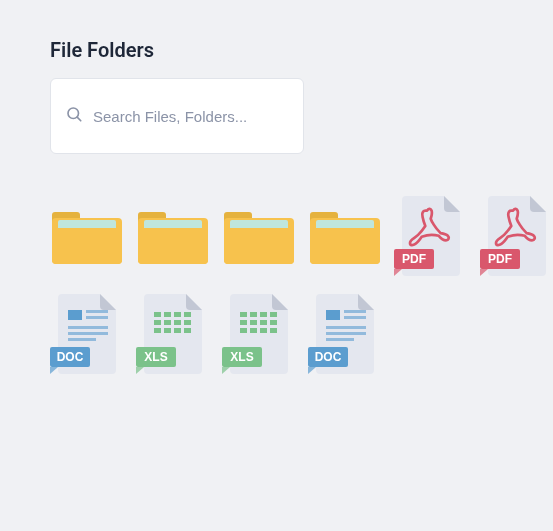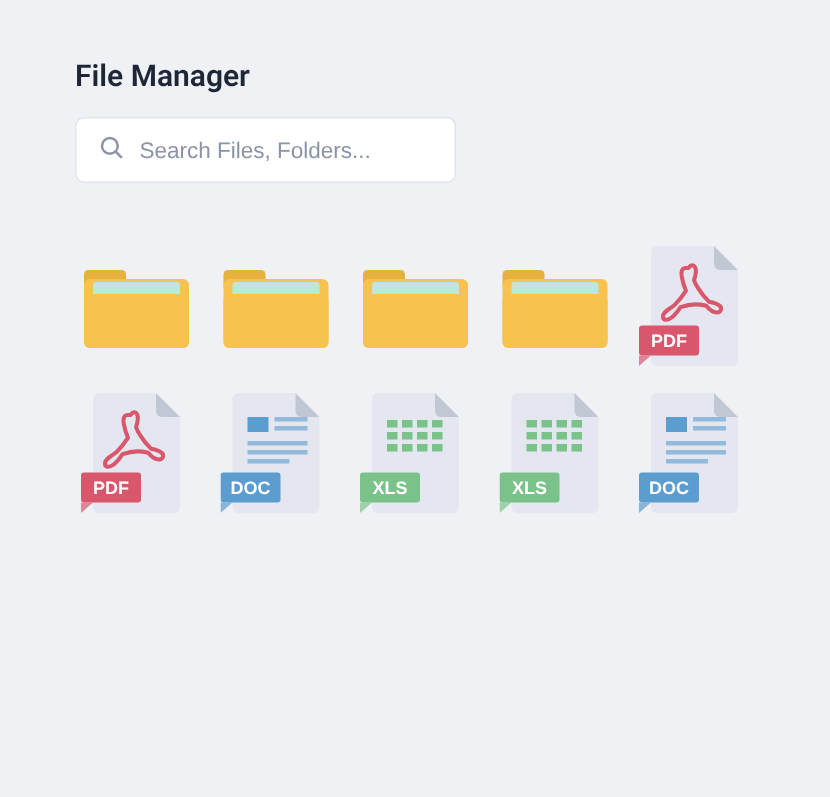--- a/index.html
+++ b/index.html
@@ -1,29 +1,29 @@
 <!DOCTYPE html>
 <html><head>
   <meta charset="utf-8">
   <style>
     * { box-sizing: border-box; margin: 0; padding: 0; }
     body { font-family: -apple-system, BlinkMacSystemFont, "Segoe UI", Roboto, Arial, sans-serif; background: #f0f1f4; width: 553px; height: 531px; padding: 38px 50px; }
     .title { font-size: 20px; font-weight: 600; color: #1e2738; margin-bottom: 16px; }
-    .search-box { display: flex; align-items: center; background: #fff; border: 1px solid #e1e4ea; border-radius: 6px; padding: 10px 14px; width: 254px; margin-bottom: 40px; }
+    .search-box { display: flex; align-items: center; background: #fff; border: 1px solid #e1e4ea; border-radius: 6px; padding: 26px 14px; width: 254px; margin-bottom: 40px; }
     .search-box svg { flex-shrink: 0; margin-right: 10px; }
     .search-box input { border: none; outline: none; font-size: 15px; color: #1e2738; flex: 1; background: transparent; }
     .search-box input::placeholder { color: #8b93a7; }
-    .grid { display: grid; grid-template-columns: repeat(5, 1fr); column-gap: 44px; row-gap: 44px; gap: 12px; }
+    .grid { display: grid; grid-template-columns: repeat(6, 1fr); column-gap: 44px; row-gap: 44px; gap: 12px; }
     .item { display: flex; justify-content: center; align-items: center; cursor: pointer; }
     .file-svg { display: block; }
   </style>
 </head>
 <body>
 
-<h1 class="title">File Manager</h1>
+<h1 class="title">File Folders</h1>
 
 <div class="search-box">
   <span>
     <svg width="18" height="18" viewBox="0 0 24 24" fill="none" stroke="#8b93a7" stroke-width="2.2" stroke-linecap="round">
       <circle cx="11" cy="11" r="7"></circle>
       <line x1="21" y1="21" x2="16.2" y2="16.2"></line>
     </svg>
   </span>
   <input type="text" placeholder="Search Files, Folders..." style="">
 </div>

